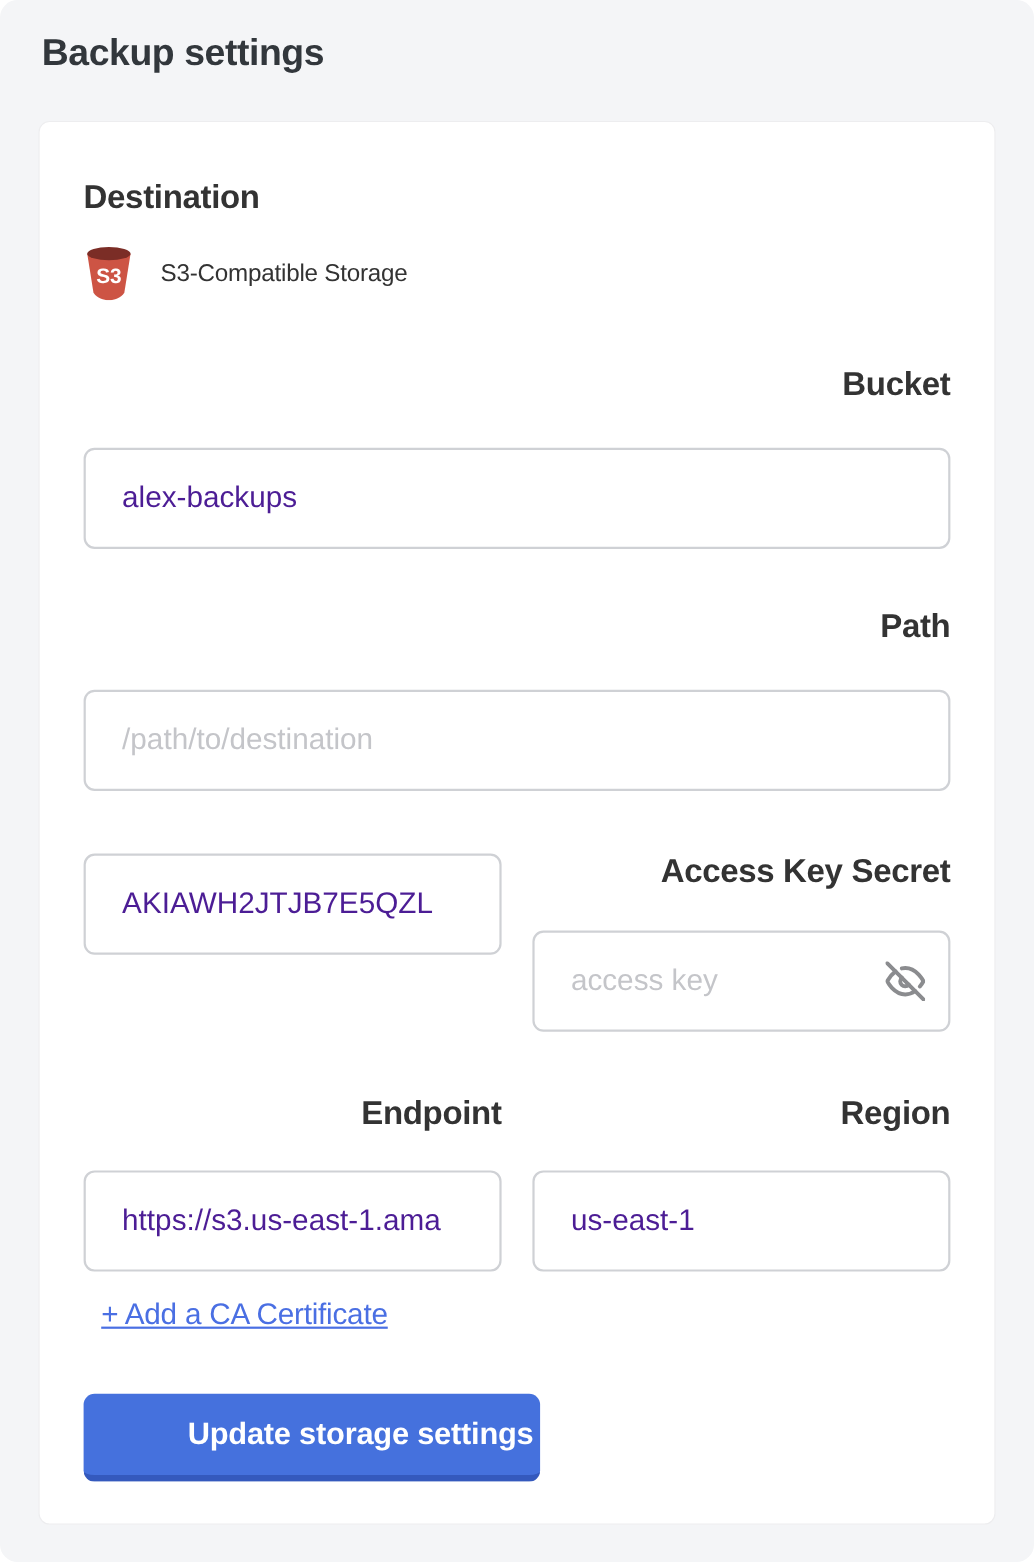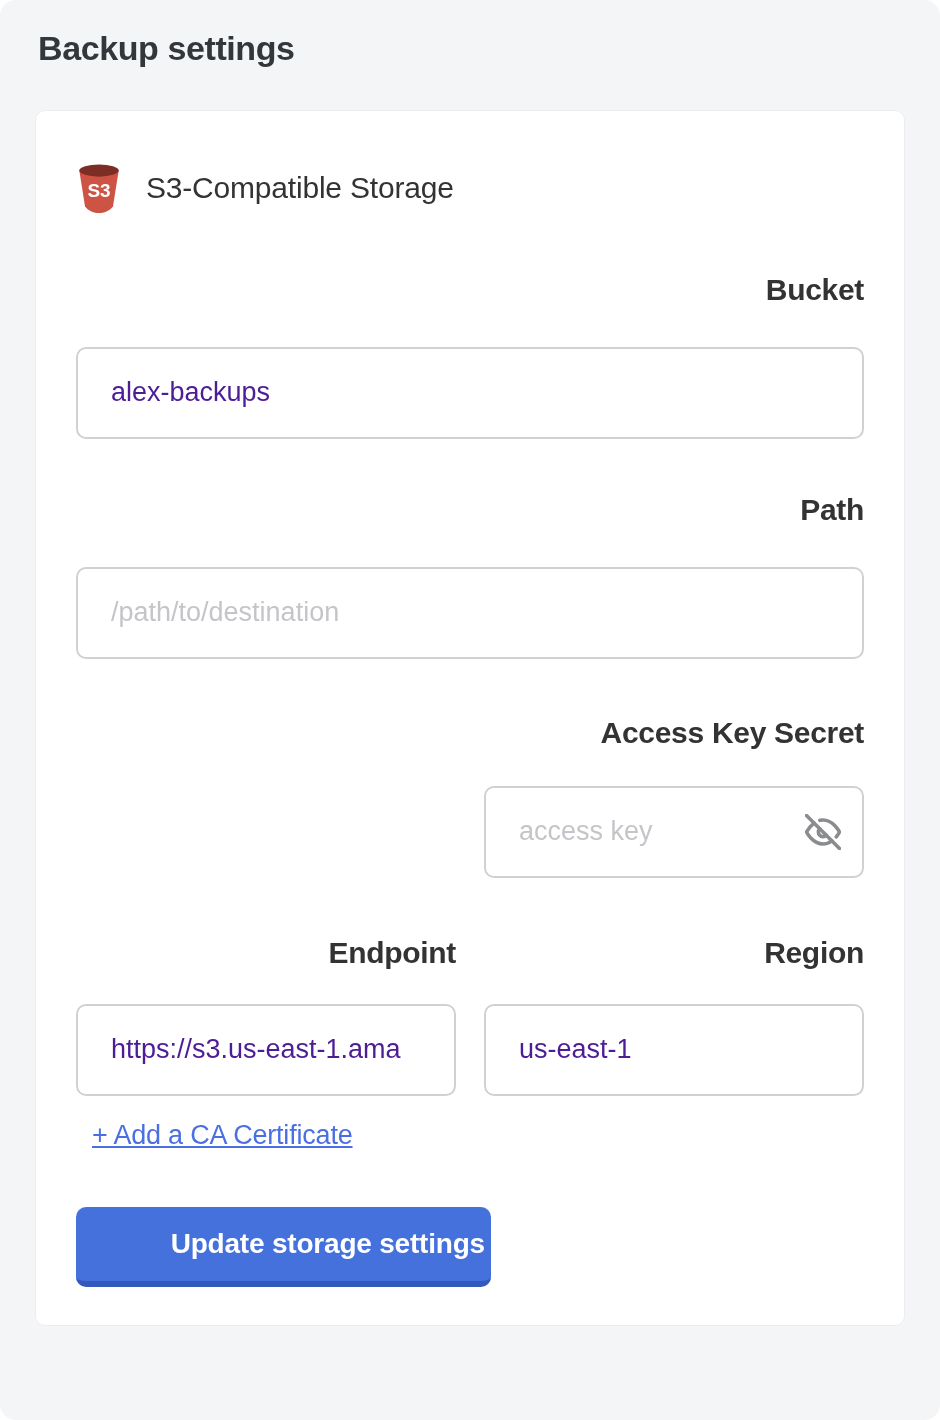--- a/index.html
+++ b/index.html
@@ -38,21 +38,21 @@
     letter-spacing: -0.3px;
   }
   .section-label { margin: 0 0 26px; }
   .dest-row {
     display: flex;
     align-items: center;
     gap: 24px;
     margin: 0 0 60px;
   }
   .dest-text {
-    font-size: 30px;
+    font-size: 22px;
     color: #333333;
     letter-spacing: -0.2px;
   }
   .field { margin: 0; }
   .field .field-label { margin: 0 0 40px; text-align: right; }
   .text-input {
     display: block;
     width: 100%;
     height: 92px;
     box-sizing: border-box;
@@ -121,20 +121,21 @@
 </style>
 </head>
 <body>
 
 <div class="screen">
 
   <h1 class="page-title">Backup settings</h1>
 
   <div class="card">
 
+    <div class="section-label">Destination</div>
 
     <div class="dest-row">
       <span style="display:flex;">
         <svg viewBox="0 0 60 66" width="46" height="50" aria-hidden="true">
           <path d="M4 10 L56 10 L48.5 57 C44 63.5 36.5 66 30 66 C23.5 66 16 63.5 11.5 57 Z" fill="#CD5444"></path>
           <ellipse cx="30" cy="10" rx="26" ry="8" fill="#7B2D26"></ellipse>
           <text x="30" y="45" text-anchor="middle" font-size="25" font-weight="bold" fill="#ffffff" font-family="Liberation Sans, sans-serif">S3</text>
         </svg>
       </span>
       <span class="dest-text">S3-Compatible Storage</span>
@@ -145,20 +146,21 @@
       <input type="text" class="text-input" value="alex-backups" style="">
     </div>
 
     <div class="field mb-path">
       <div class="field-label">Path</div>
       <input type="text" class="text-input" placeholder="/path/to/destination" style="">
     </div>
 
     <div class="two-col keys-row">
       <div class="field">
+        <input type="text" class="text-input" value="AKIAWH2JTJB7E5QZL" style="">
       </div>
       <div class="field">
         <div class="field-label">Access Key Secret</div>
         <div class="input-wrap">
           <input type="text" class="text-input" placeholder="access key" style="">
           <button class="eye-toggle">
             <span style="display:flex;">
               <svg viewBox="0 0 24 24" width="36" height="36" fill="none" stroke="#8b8c8f" stroke-width="2.4" stroke-linecap="round" stroke-linejoin="round" aria-hidden="true">
                 <path d="M17.94 17.94A10.07 10.07 0 0 1 12 20c-7 0-11-8-11-8a18.45 18.45 0 0 1 5.06-5.94M9.9 4.24A9.12 9.12 0 0 1 12 4c7 0 11 8 11 8a18.5 18.5 0 0 1-2.16 3.19m-6.72-1.07a3 3 0 1 1-4.24-4.24"></path>
                 <line x1="1" y1="1" x2="23" y2="23"></line>

